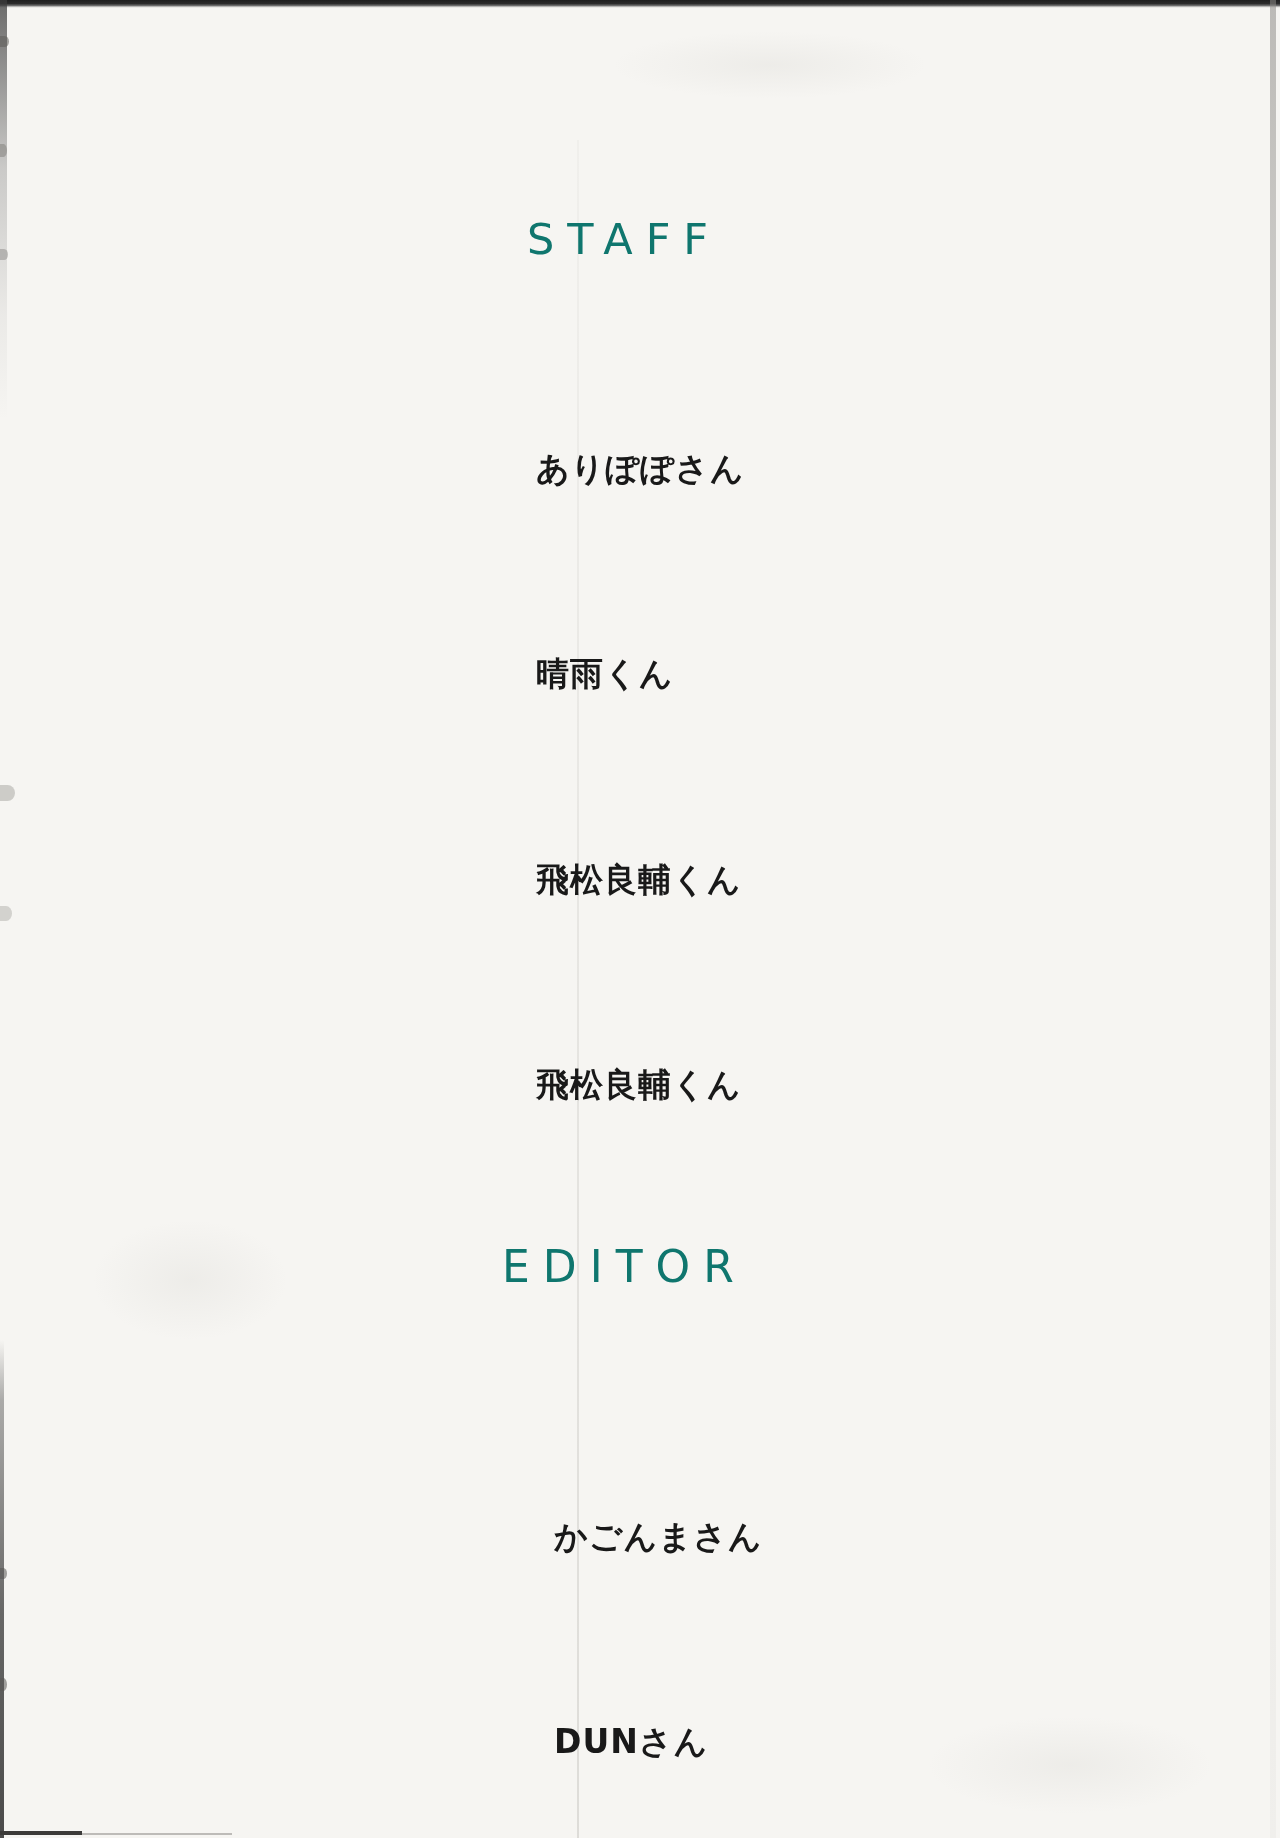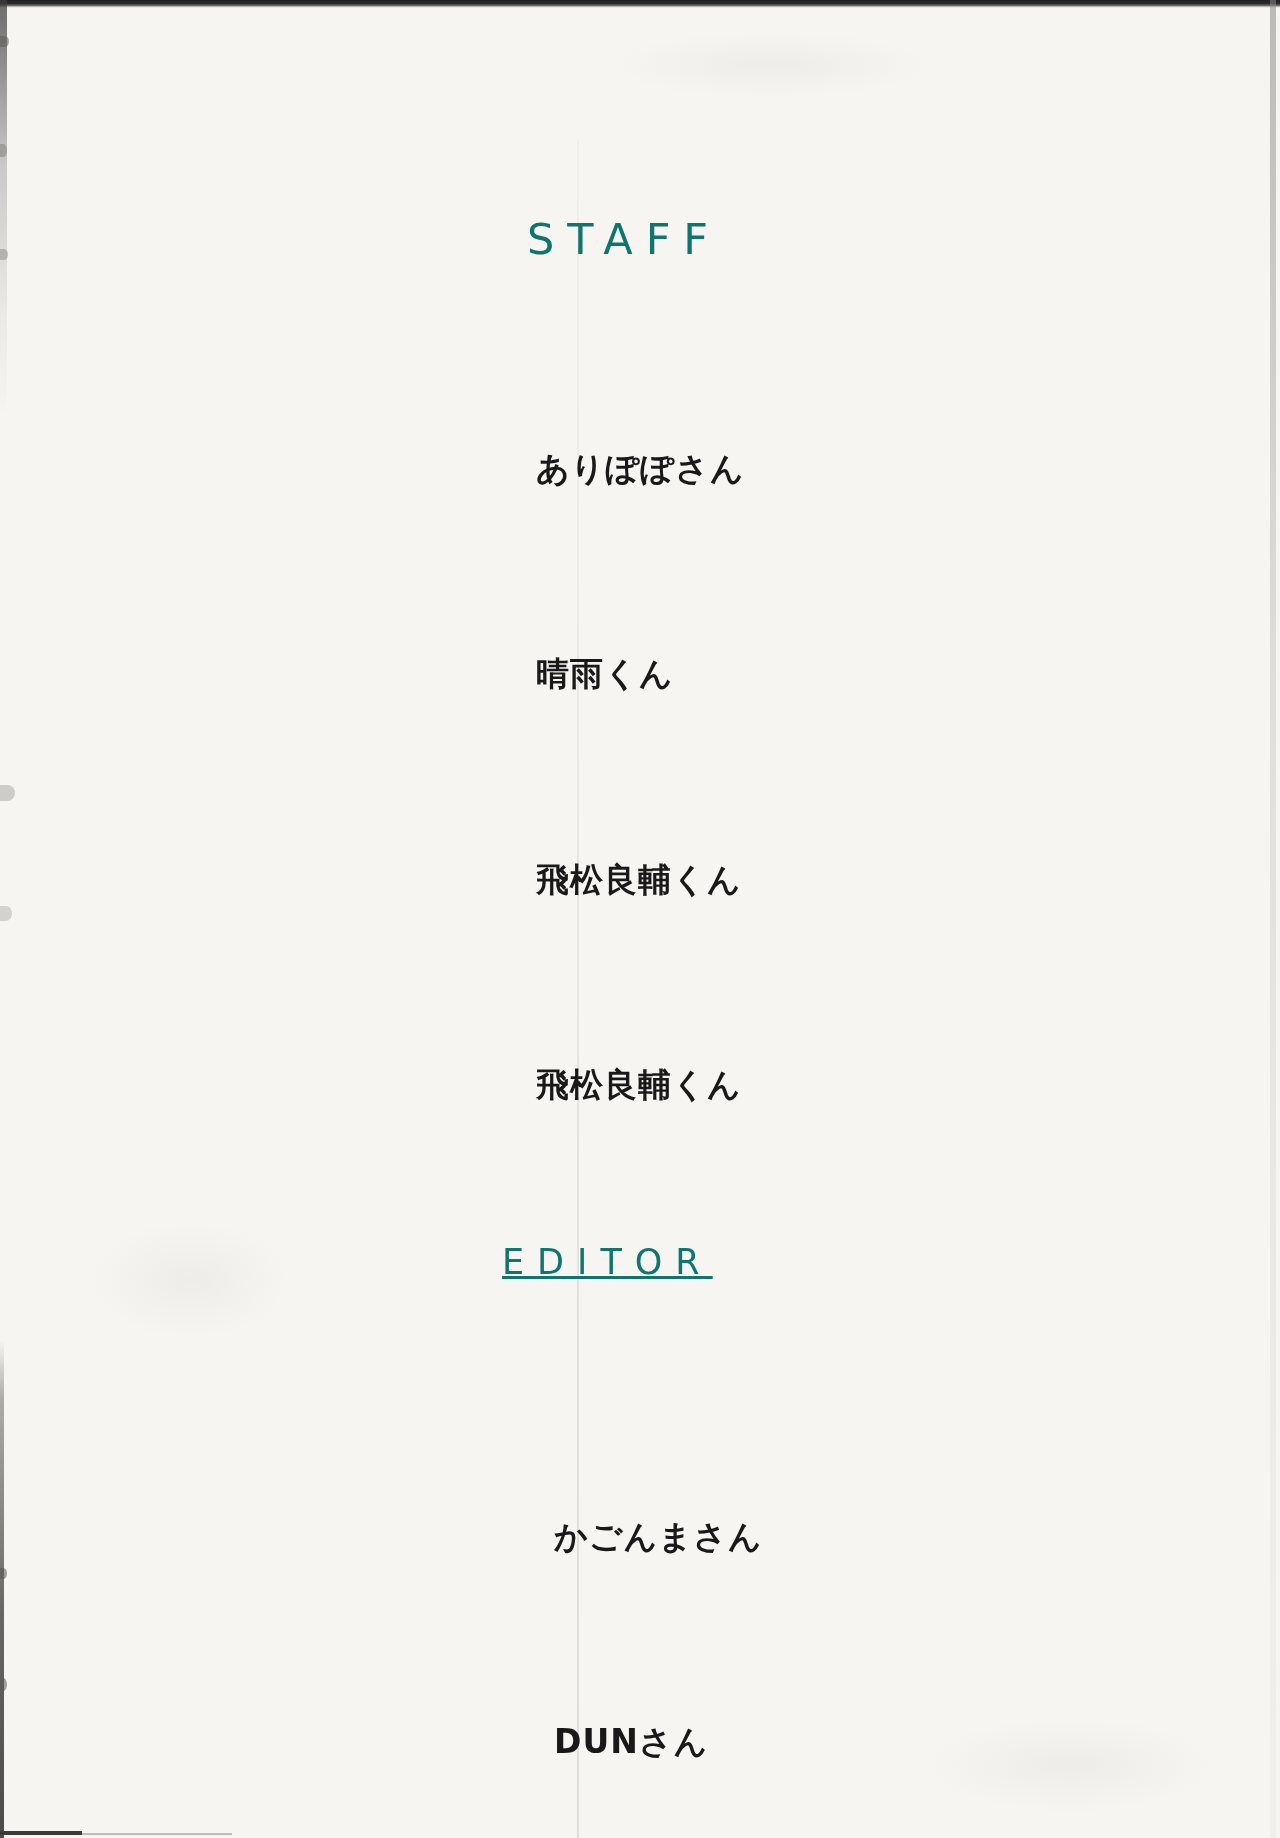--- a/index.html
+++ b/index.html
@@ -73,21 +73,21 @@
     font-weight: 500;
     color: #0f766e;
     white-space: nowrap;
   }
   .staff-heading {
     left: 516px; top: 207px;
     font-size: 43px; letter-spacing: 13px; line-height: 1;
   }
   .editor-heading {
     left: 491px; top: 1234px;
-    font-size: 35px; letter-spacing: 13px; line-height: 1; text-decoration: underline;
+    font-size: 44px; letter-spacing: 13px; line-height: 1;
   }
   .name-list {
     position: absolute;
     font-weight: 700;
     font-size: 33px;
     letter-spacing: 1px;
     line-height: 68.45px;
     white-space: pre;
     color: #191919;
   }

